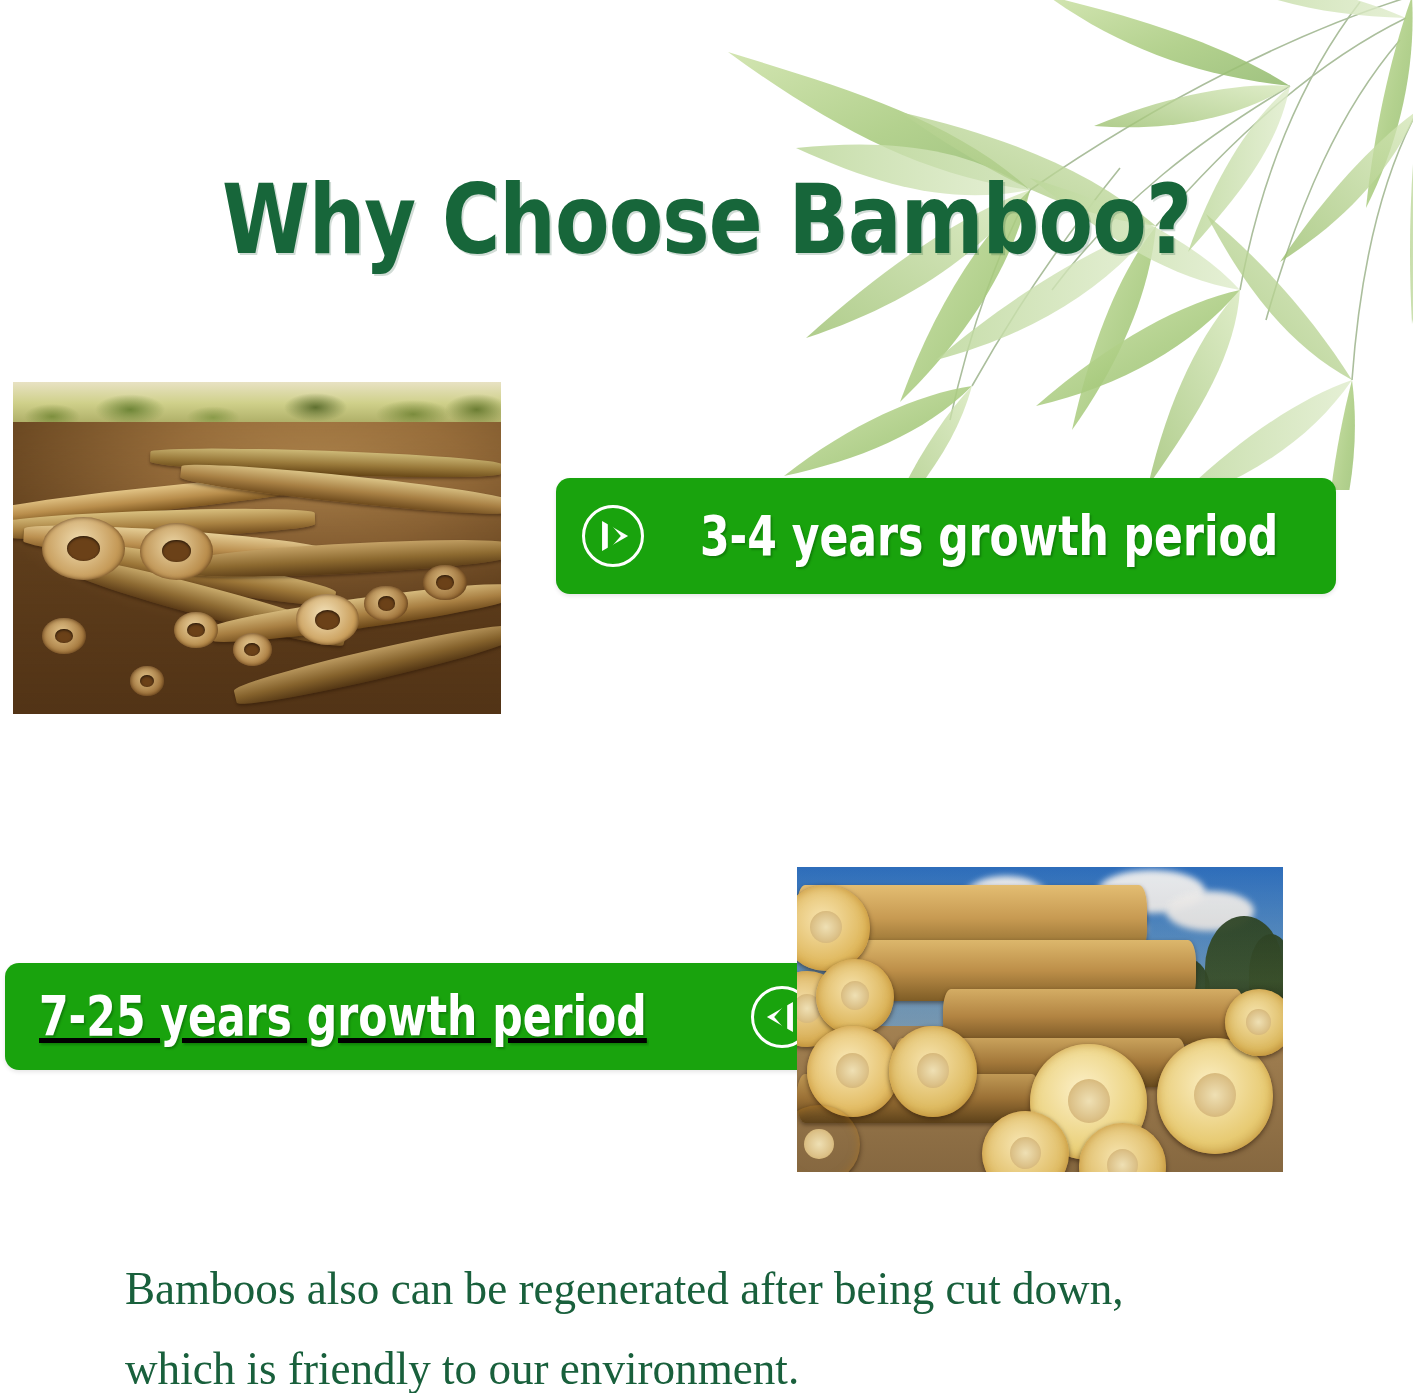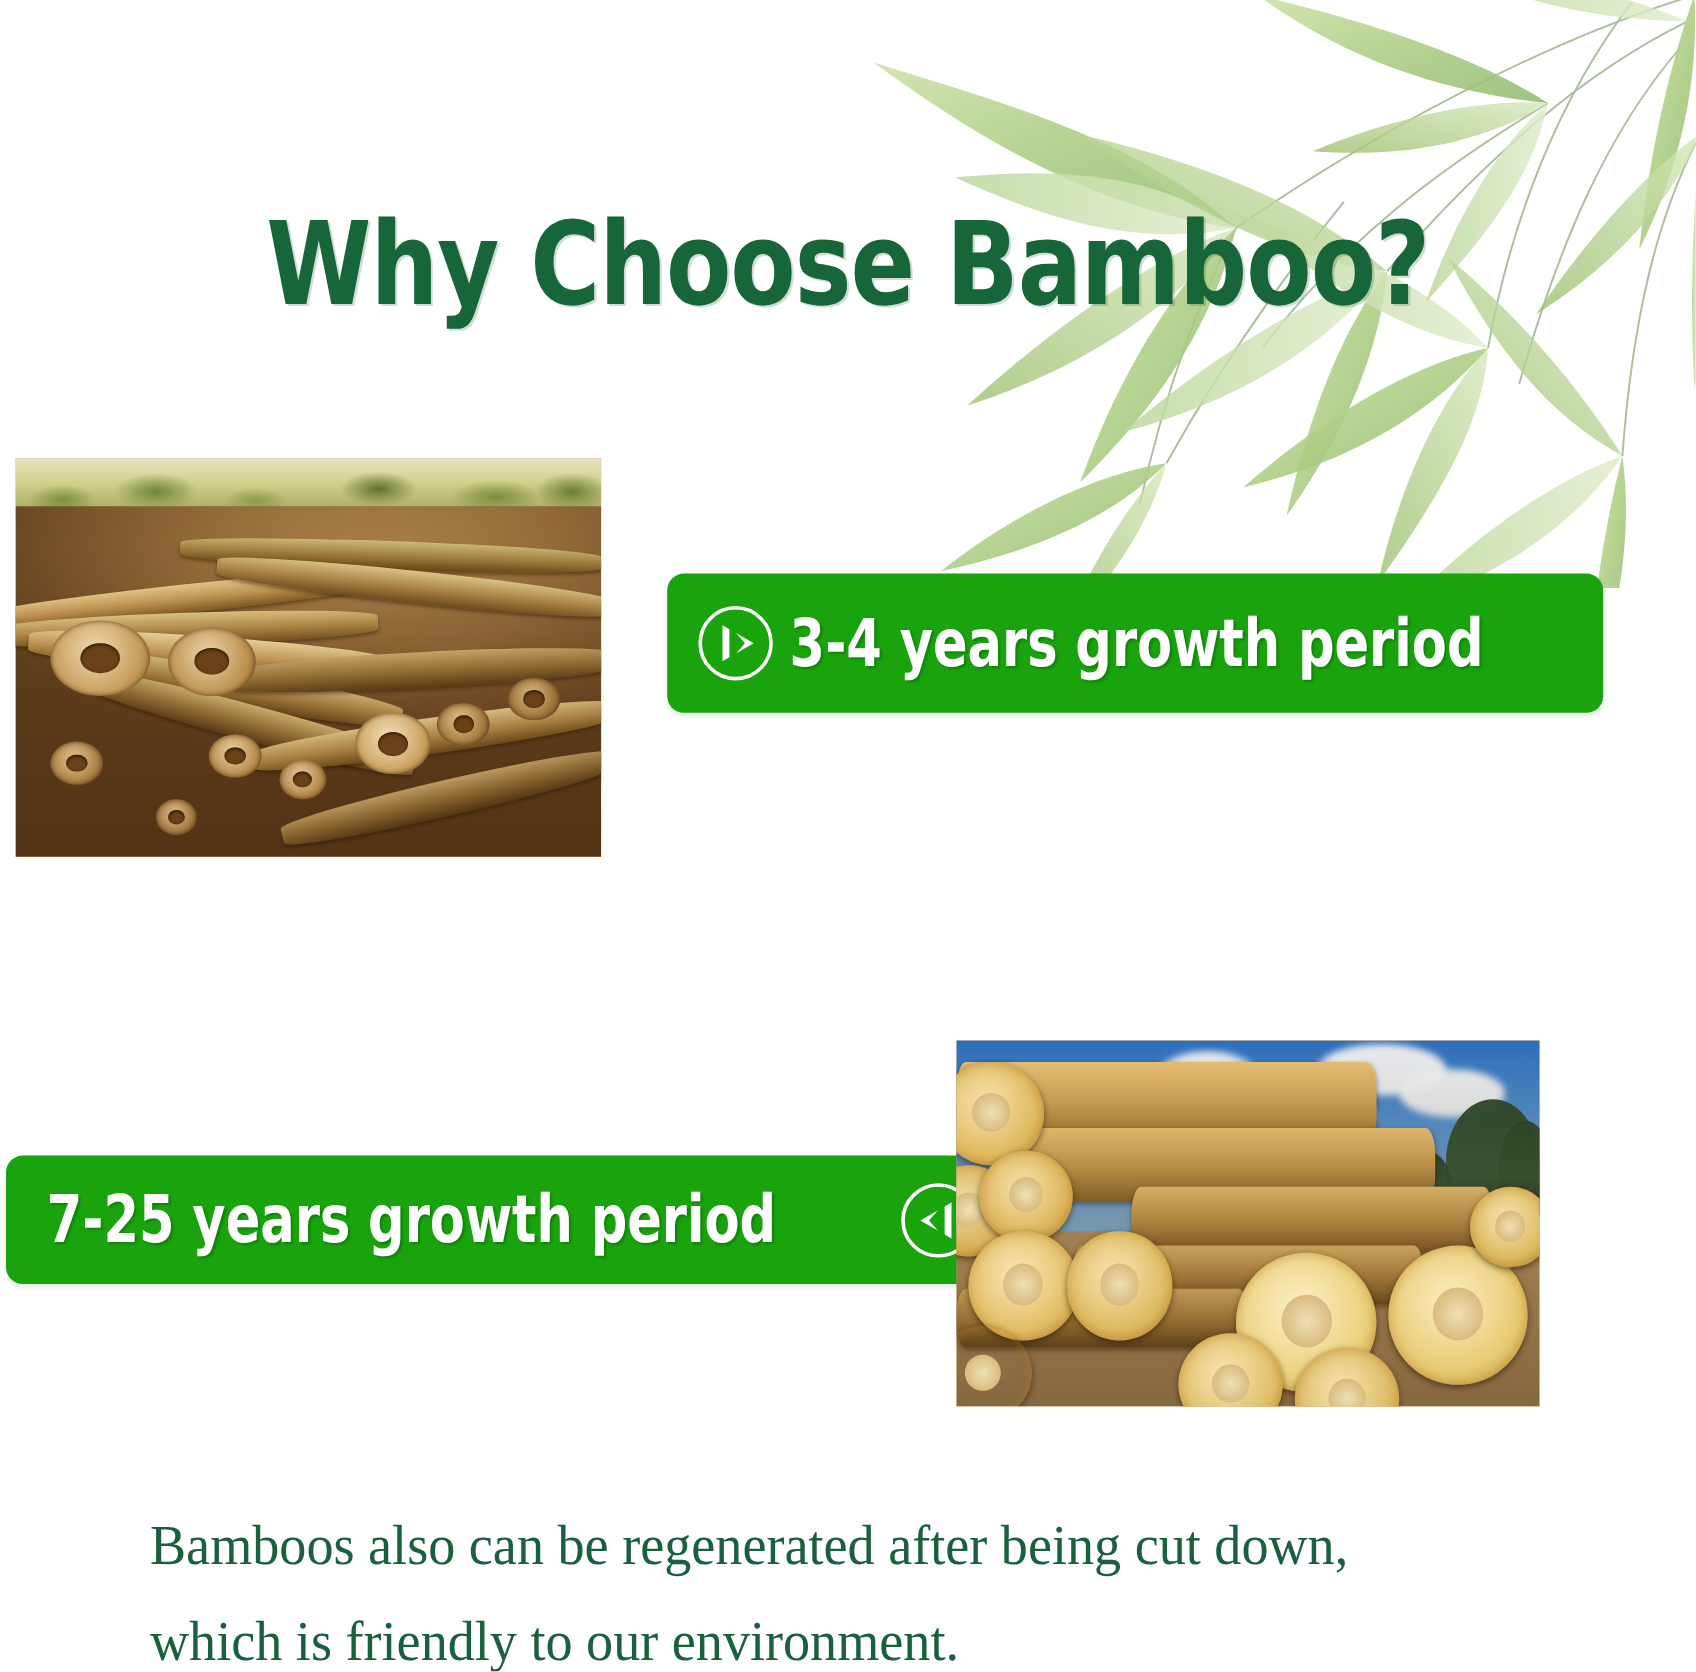--- a/index.html
+++ b/index.html
@@ -90,24 +90,24 @@
     font-family:"DejaVu Sans Condensed","Liberation Sans", sans-serif;
     font-weight:bold;
     font-size:55px;
     line-height:55px;
     letter-spacing:0px;
     transform:scaleX(0.86);
     transform-origin:0 50%;
     white-space:nowrap;
     text-shadow:2px 2px 2px rgba(0,70,0,.35);
   }
-  #banner-growth-bamboo{left:556px;top:478px;width:754px;height:116px;padding:0 0 0 26px;}
+  #banner-growth-bamboo{left:556px;top:478px;width:754px;height:116px;padding:0 0 0 26px;gap:42px;}
   #banner-growth-bamboo .label{margin-left:14px;}
   #banner-growth-timber{left:5px;top:963px;width:774px;height:107px;padding:0 22px 0 34px;
-     justify-content:space-between;}
+     justify-content:space-between;text-decoration:underline;}
 
   .arrow-icon{
     flex:0 0 auto;
     width:56px;height:56px;
     border:3px solid #ffffff;
     border-radius:50%;
     position:relative;
   }
   .arrow-icon::after{
     content:"";

